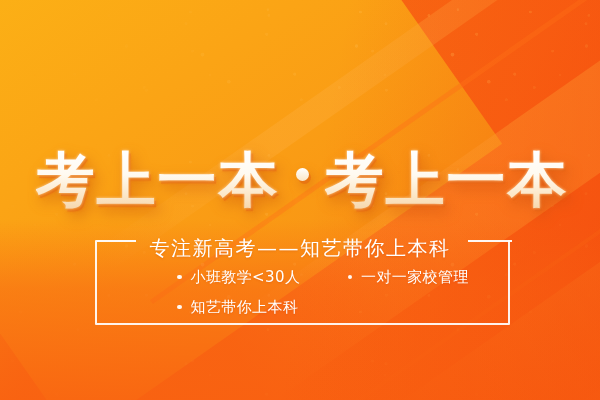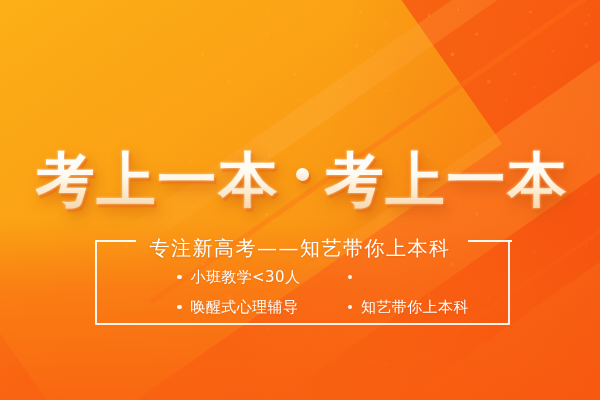--- a/index.html
+++ b/index.html
@@ -286,24 +286,21 @@
       <span class="subtitle-text">专注新高考——知艺带你上本科</span>
     </div>
 
     <div class="features">
       <div class="feature">
         <span class="feature-bullet"></span>
         <span class="feature-label">小班教学&lt;30人</span>
       </div>
       <div class="feature">
         <span class="feature-bullet"></span>
-      </div>
-      <div class="feature">
-        <span class="feature-bullet"></span>
-        <span class="feature-label">唤醒式心理辅导</span>
+        <span class="feature-label">一对一家校管理</span>
       </div>
       <div class="feature">
         <span class="feature-bullet"></span>
         <span class="feature-label">知艺带你上本科</span>
       </div>
     </div>
 
   </div>
 </div>
 

